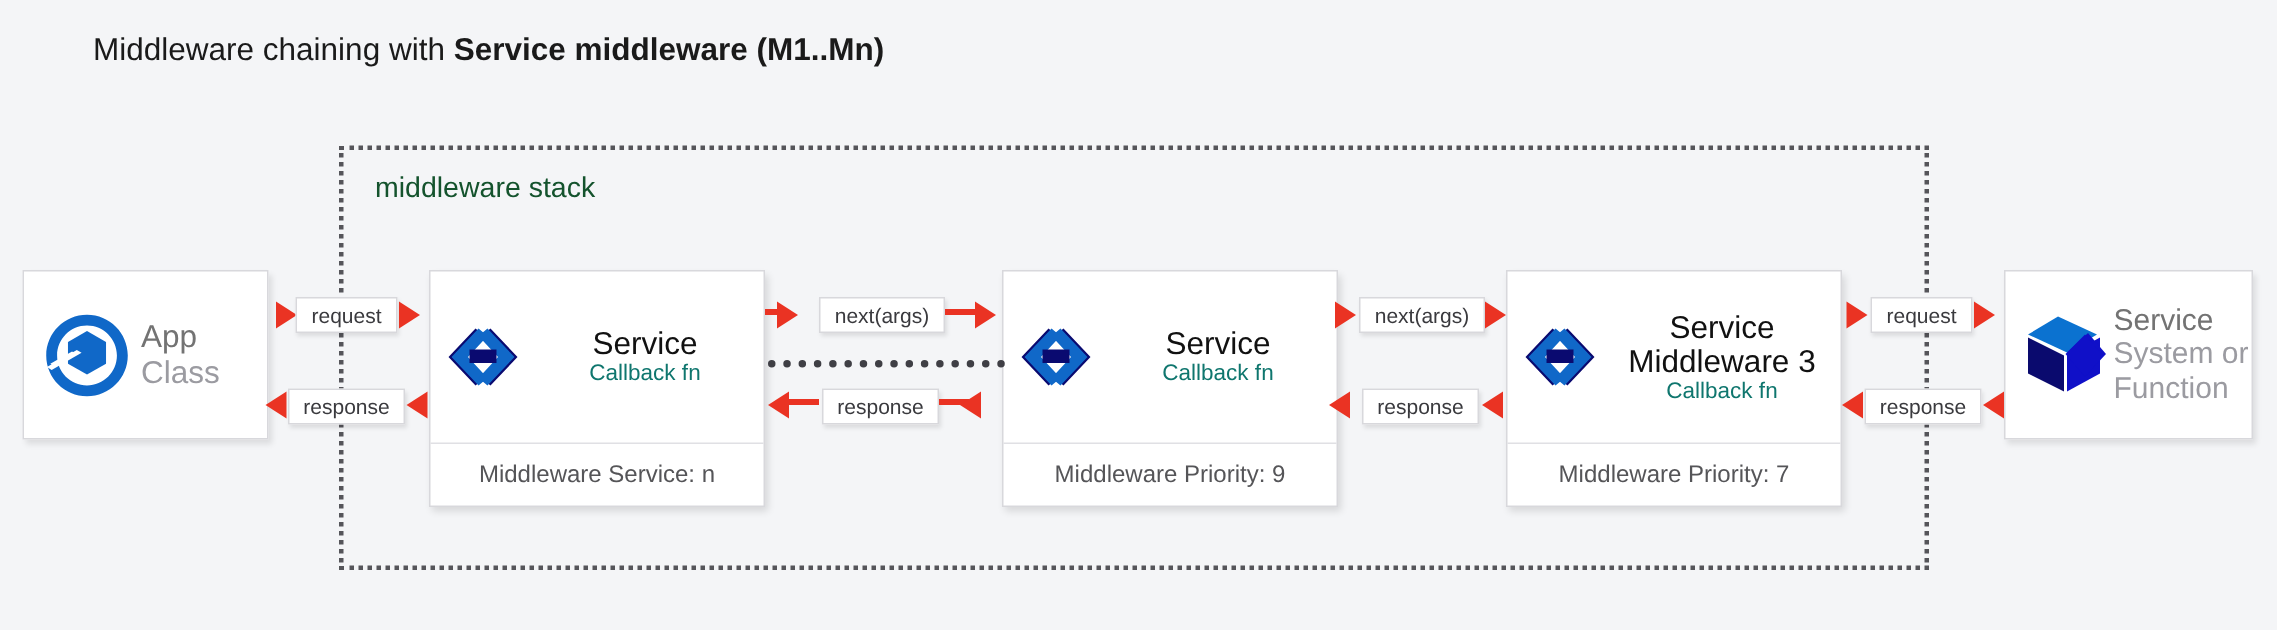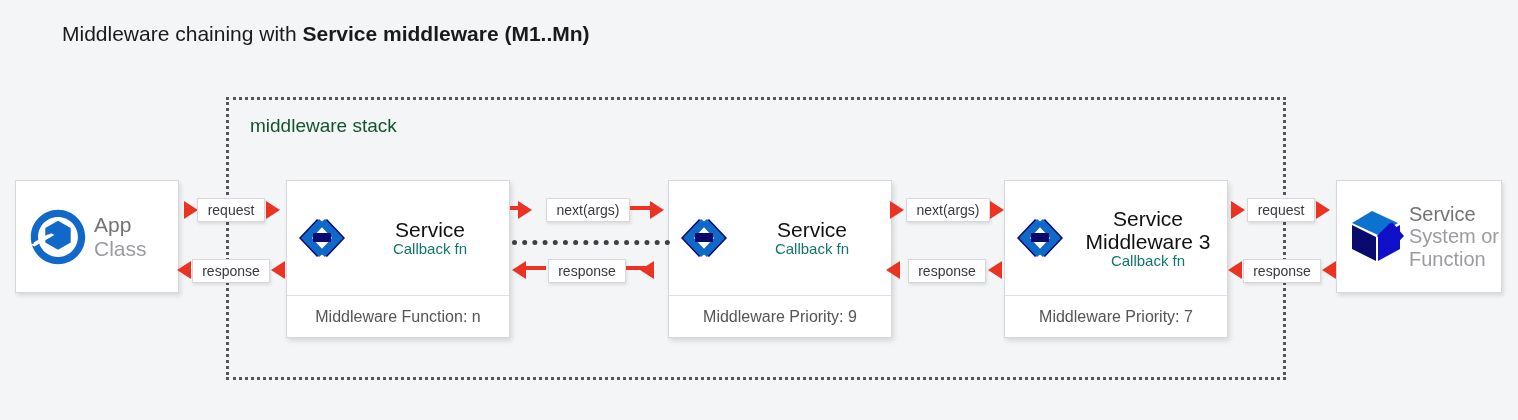--- a/index.html
+++ b/index.html
@@ -222,21 +222,21 @@
         <path fill="#0a0a70" d="M33 2l18 19-18 19-6-5 13-14-13-14 6-5z"></path>
         <path fill="#1068c8" d="M31 2l18 19-18 19-6-5 13-14-13-14 6-5z"></path>
         <rect x="19" y="16" width="18" height="9" fill="#0a0a70"></rect>
       </svg>
     </div>
     <div class="mw-text">
       <div class="mw-title">Service</div>
       <div class="mw-sub">Callback fn</div>
     </div>
   </div>
-  <div class="mw-footer">Middleware Function: n</div>
+  <div class="mw-footer">Middleware Service: n</div>
 </div>
 
 <div class="mw" id="mw-2">
   <div class="mw-main">
     <div class="mw-icon">
       <svg width="56" height="42" viewBox="0 0 56 42" aria-hidden="true">
         <path fill="#0a0a70" d="M23 2L5 21l18 19 6-5-13-14 13-14-6-5z"></path>
         <path fill="#1068c8" d="M25 2L7 21l18 19 6-5-13-14 13-14-6-5z"></path>
         <path fill="#0a0a70" d="M33 2l18 19-18 19-6-5 13-14-13-14 6-5z"></path>
         <path fill="#1068c8" d="M31 2l18 19-18 19-6-5 13-14-13-14 6-5z"></path>

